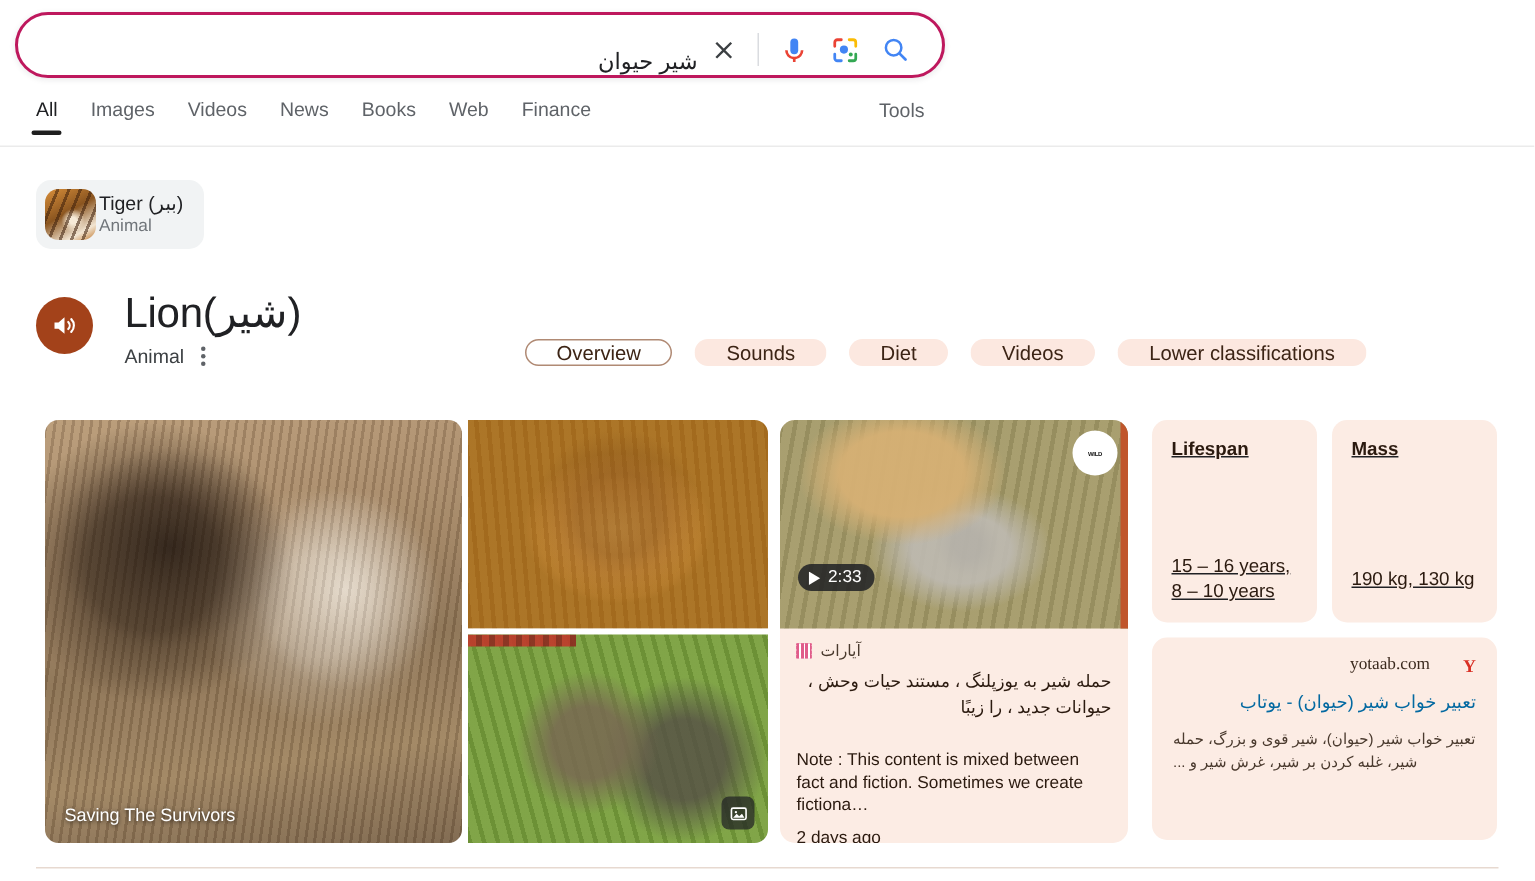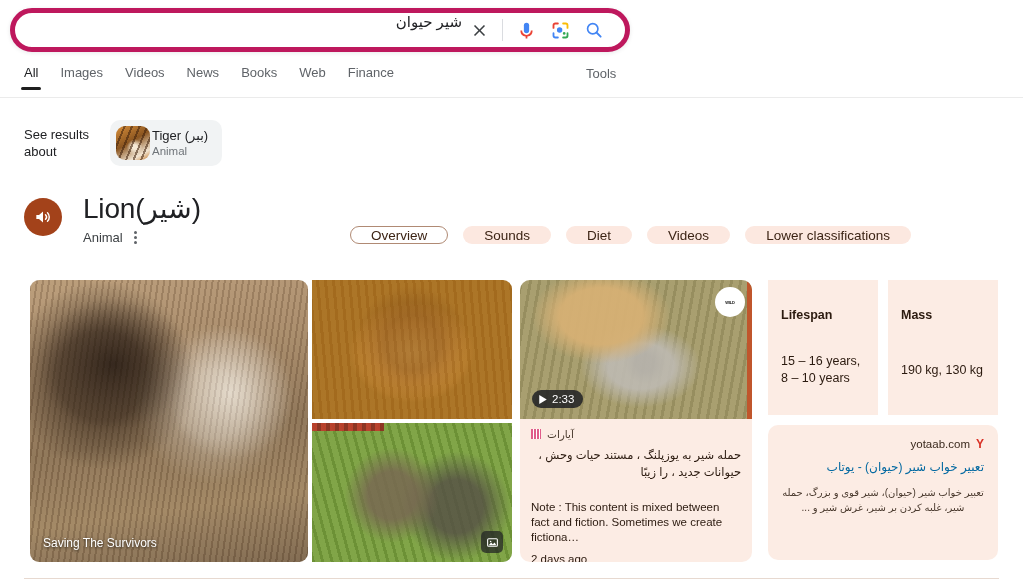--- a/index.html
+++ b/index.html
@@ -10,23 +10,23 @@
     font-family:"Liberation Sans","DejaVu Sans",sans-serif;
     color:#202124;
     overflow:hidden;
     position:relative;
   }
 
   
   .searchbar-wrap { padding:8px 0 0 10px; }
   .searchbar {
     width:620px; height:44px;
-    border:5px solid #be185d; border-radius:24px;
+    border:2px solid #be185d; border-radius:24px;
     background:#fff;
-    display:flex; align-items:flex-start;
+    display:flex; align-items:flex-end;
     box-shadow:0 1px 4px rgba(32,33,36,.10);
     padding:0 14px 0 18px;
   }
   .searchbar-text {
     flex:1; font-size:15px; color:#202124;
     direction:rtl; text-align:right;
     white-space:nowrap; overflow:hidden;
     padding-right:0;
     unicode-bidi:plaintext;
   }
@@ -228,21 +228,21 @@
   .v-watermark{
     position:absolute; right:7px; top:7px; z-index:4;
     width:30px; height:30px; border-radius:50%;
     background:#fff; display:flex; align-items:center; justify-content:center;
   }
   .v-watermark span{
     font-size:4px; line-height:5px; color:#111; text-align:center;
     font-weight:bold; letter-spacing:-.2px; padding:0 1px;
   }
   .vduration {
-    position:absolute; left:12px; bottom:11px; z-index:4;
+    position:absolute; left:12px; bottom:25px; z-index:4;
     background:rgba(32,33,36,.85); color:#fff;
     border-radius:10px; padding:3px 9px 3px 7px;
     font-size:11.5px; display:flex; align-items:center; gap:5px;
   }
   .vbody { padding:9px 11px 0 11px; }
   .vsource { display:flex; align-items:center; justify-content:flex-end; gap:6px; direction:rtl;text-align:right; }
   .vsource-name { font-size:10.5px; color:#4a3a2e; unicode-bidi:plaintext; }
   .vsource-ico {
     width:10px; height:10px; flex:none;
     background:
@@ -257,43 +257,43 @@
   .vnote {
     margin-top:19px; font-size:11.5px; line-height:15px; color:#2b1a0f;
     direction:ltr; text-align:left;
   }
   .vtime { margin-top:8px; font-size:11.5px; color:#2b1a0f; }
 
   
   .facts { display:flex; flex-direction:column; gap:10px; margin-left:8px; }
   .facts-row { display:flex; gap:10px; }
   .fact-card {
-    width:110px; height:135px; border-radius:0;
-    background:#fcece4; padding:28px 13px;
-    display:flex; flex-direction:column; cursor:pointer;
+    width:110px; height:135px; border-radius:10px;
+    background:#fcece4; padding:12px 13px;
+    display:flex; flex-direction:column; cursor:pointer;text-decoration:underline;
   }
   .fact-label { font-size:12.5px; color:#2b1a0f; font-weight:bold; line-height:15px; }
   .fact-value { font-size:12.5px; color:#2b1a0f; line-height:17px; margin-top:auto; }
   .fact-card.mass .fact-value { margin-bottom:8px; }
 
   .site-card {
     width:230px; height:135px; border-radius:10px;
     background:#fcece4; padding:12px 14px; cursor:pointer;
     display:flex; flex-direction:column; align-items:flex-end;
   }
-  .site-row { display:flex; align-items:center; gap:6px; }
+  .site-row { display:flex; align-items:flex-start; gap:22px;font-family:Liberation Serif, serif; }
   .site-domain { font-size:11.5px; color:#3b2a1e; }
   .site-mark { font-size:12px; color:#d93025; font-weight:bold; }
   .site-title {
     margin-top:8px; font-size:12px; line-height:17px; color:#0369a1;
     direction:rtl; text-align:right; unicode-bidi:plaintext;
   }
   .site-snippet {
     margin-top:9px; font-size:10px; line-height:15px; color:#4a3a2e;
-    direction:rtl; text-align:center; unicode-bidi:plaintext;
+    direction:rtl; text-align:left; unicode-bidi:plaintext;
   }
 
   .bottom-rule {
     position:absolute; left:24px; right:24px; bottom:8px;
     height:1px; background:#e7d9d0;
   }
 </style>
 </head>
 <body>
 
@@ -340,21 +340,20 @@
     <div class="navtab">Videos</div>
     <div class="navtab">News</div>
     <div class="navtab">Books</div>
     <div class="navtab">Web</div>
     <div class="navtab">Finance</div>
   </div>
   <div class="tools-btn">Tools</div>
 </div>
 
 <div class="sra">
-  <div class="sra-label">See results about</div>
   <div class="sra-chip">
     <div class="sra-thumb"></div>
     <div>
       <div class="sra-name">(ببر) Tiger</div>
       <div class="sra-sub">Animal</div>
     </div>
   </div>
 </div>
 
 <div class="kp-head">

